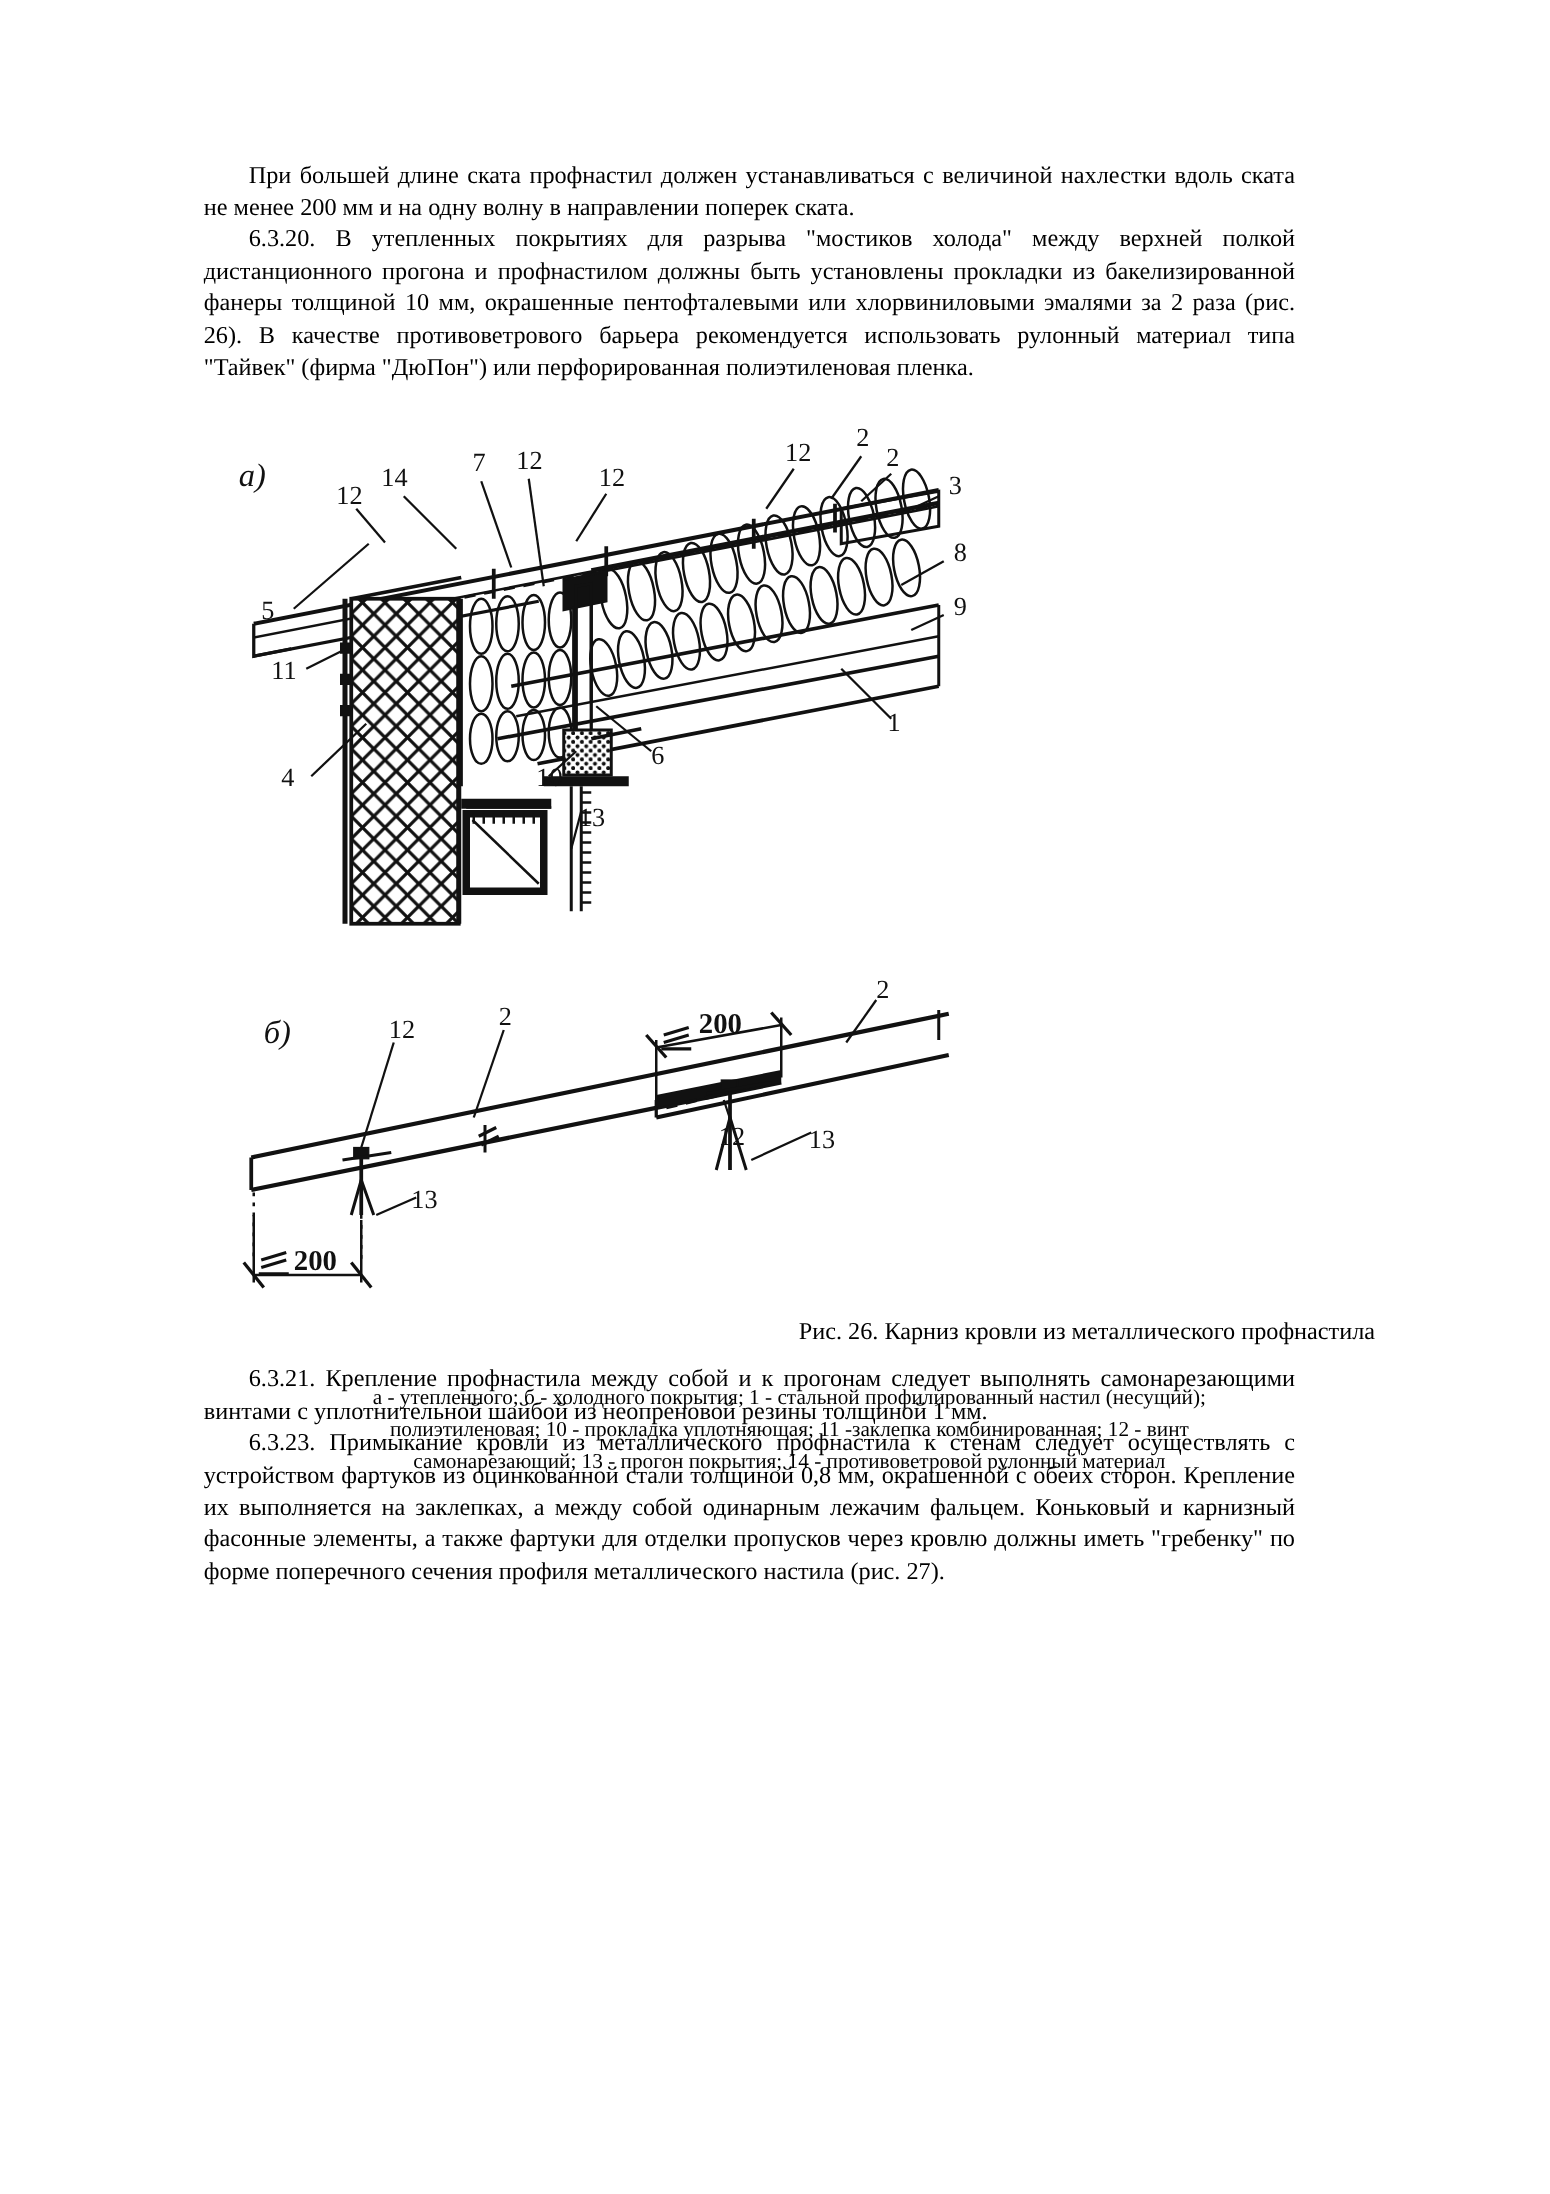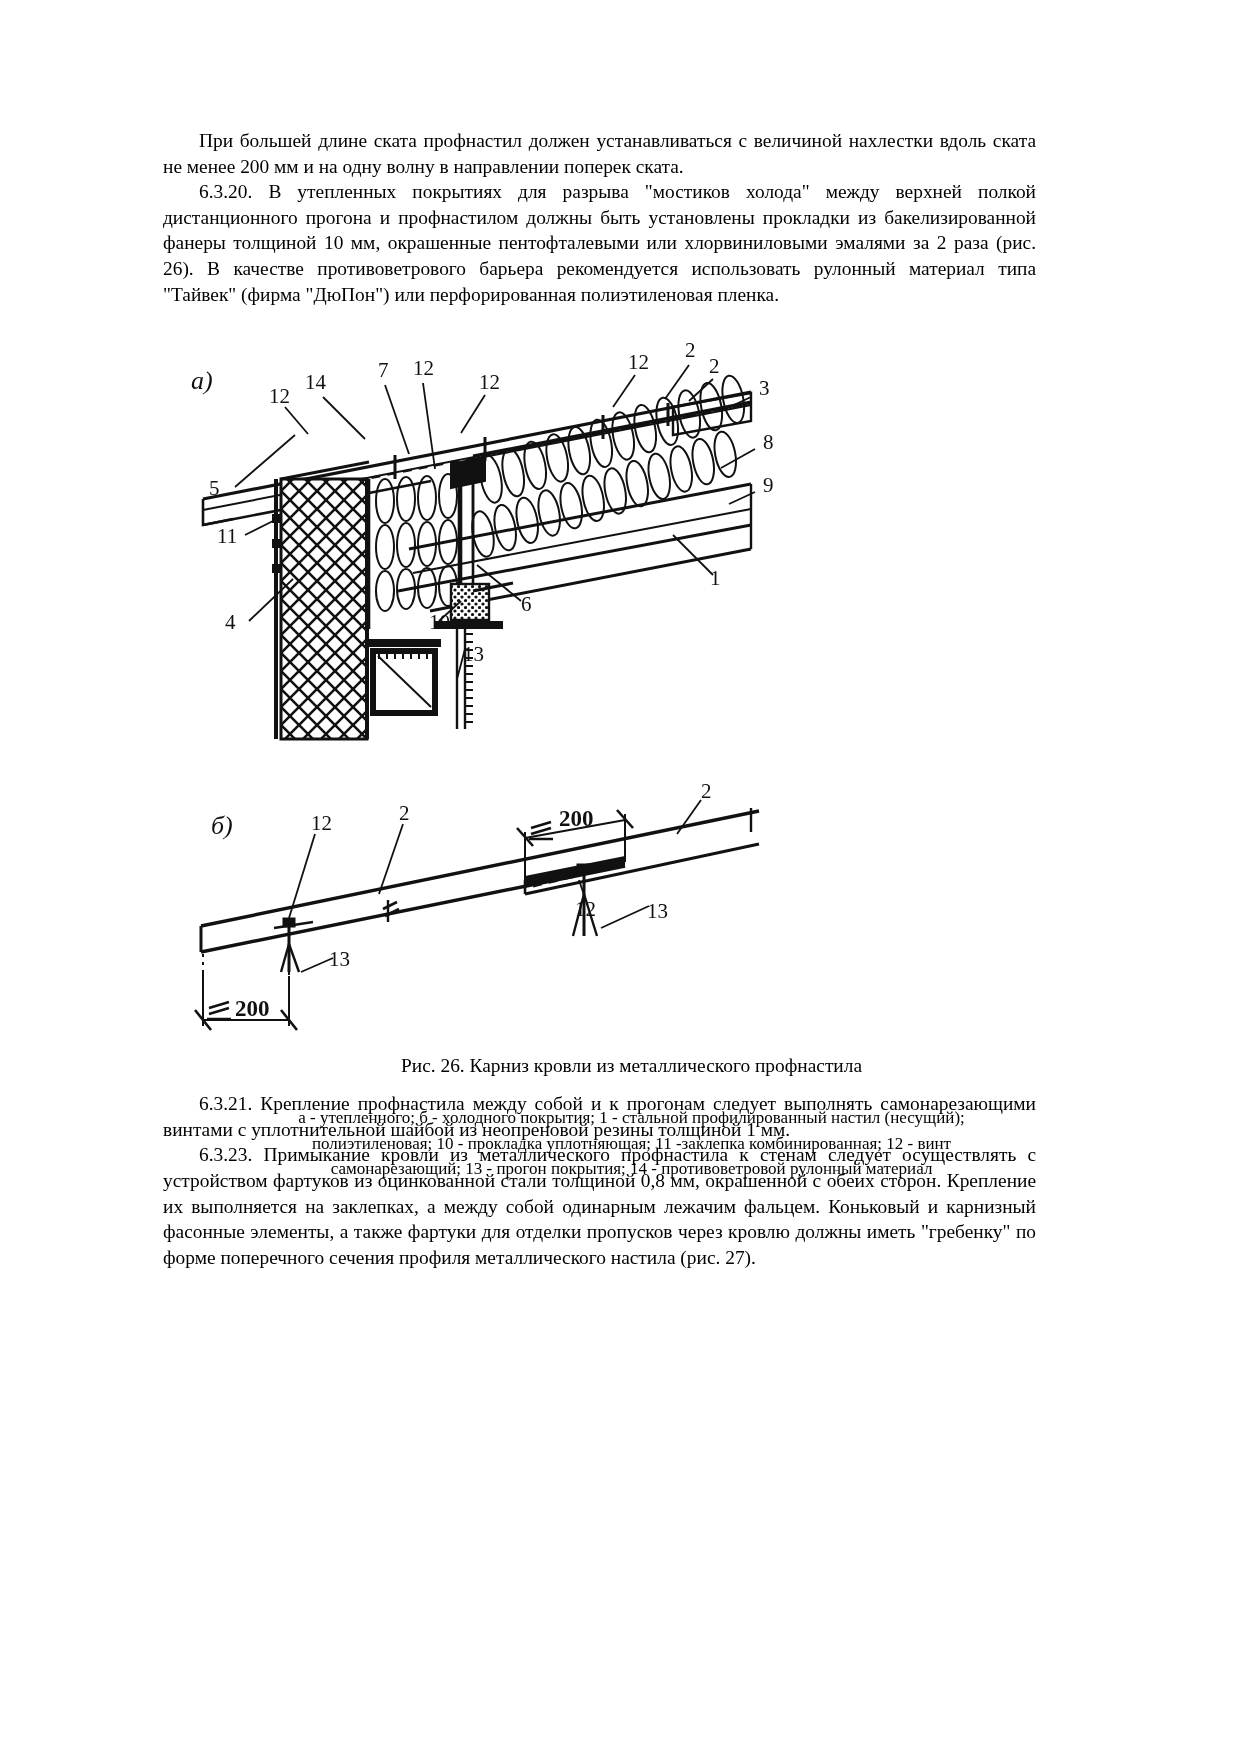--- a/index.html
+++ b/index.html
@@ -38,21 +38,21 @@
   
   .figure-block {
     position: relative;
     margin: 14px 0 0 0;
     width: 937px;
     height: 730px;
   }
   .fig-svg { display: block; }
 
   .fig-caption {
-    text-align: center;
+    text-align: right;
     font-size: 19.4px;
     line-height: 25px;
     margin-top: 2px;
   }
   .fig-legend {
     text-align: center;
     font-size: 17px;
     line-height: 25.4px;
     margin-top: 27px;
   }

